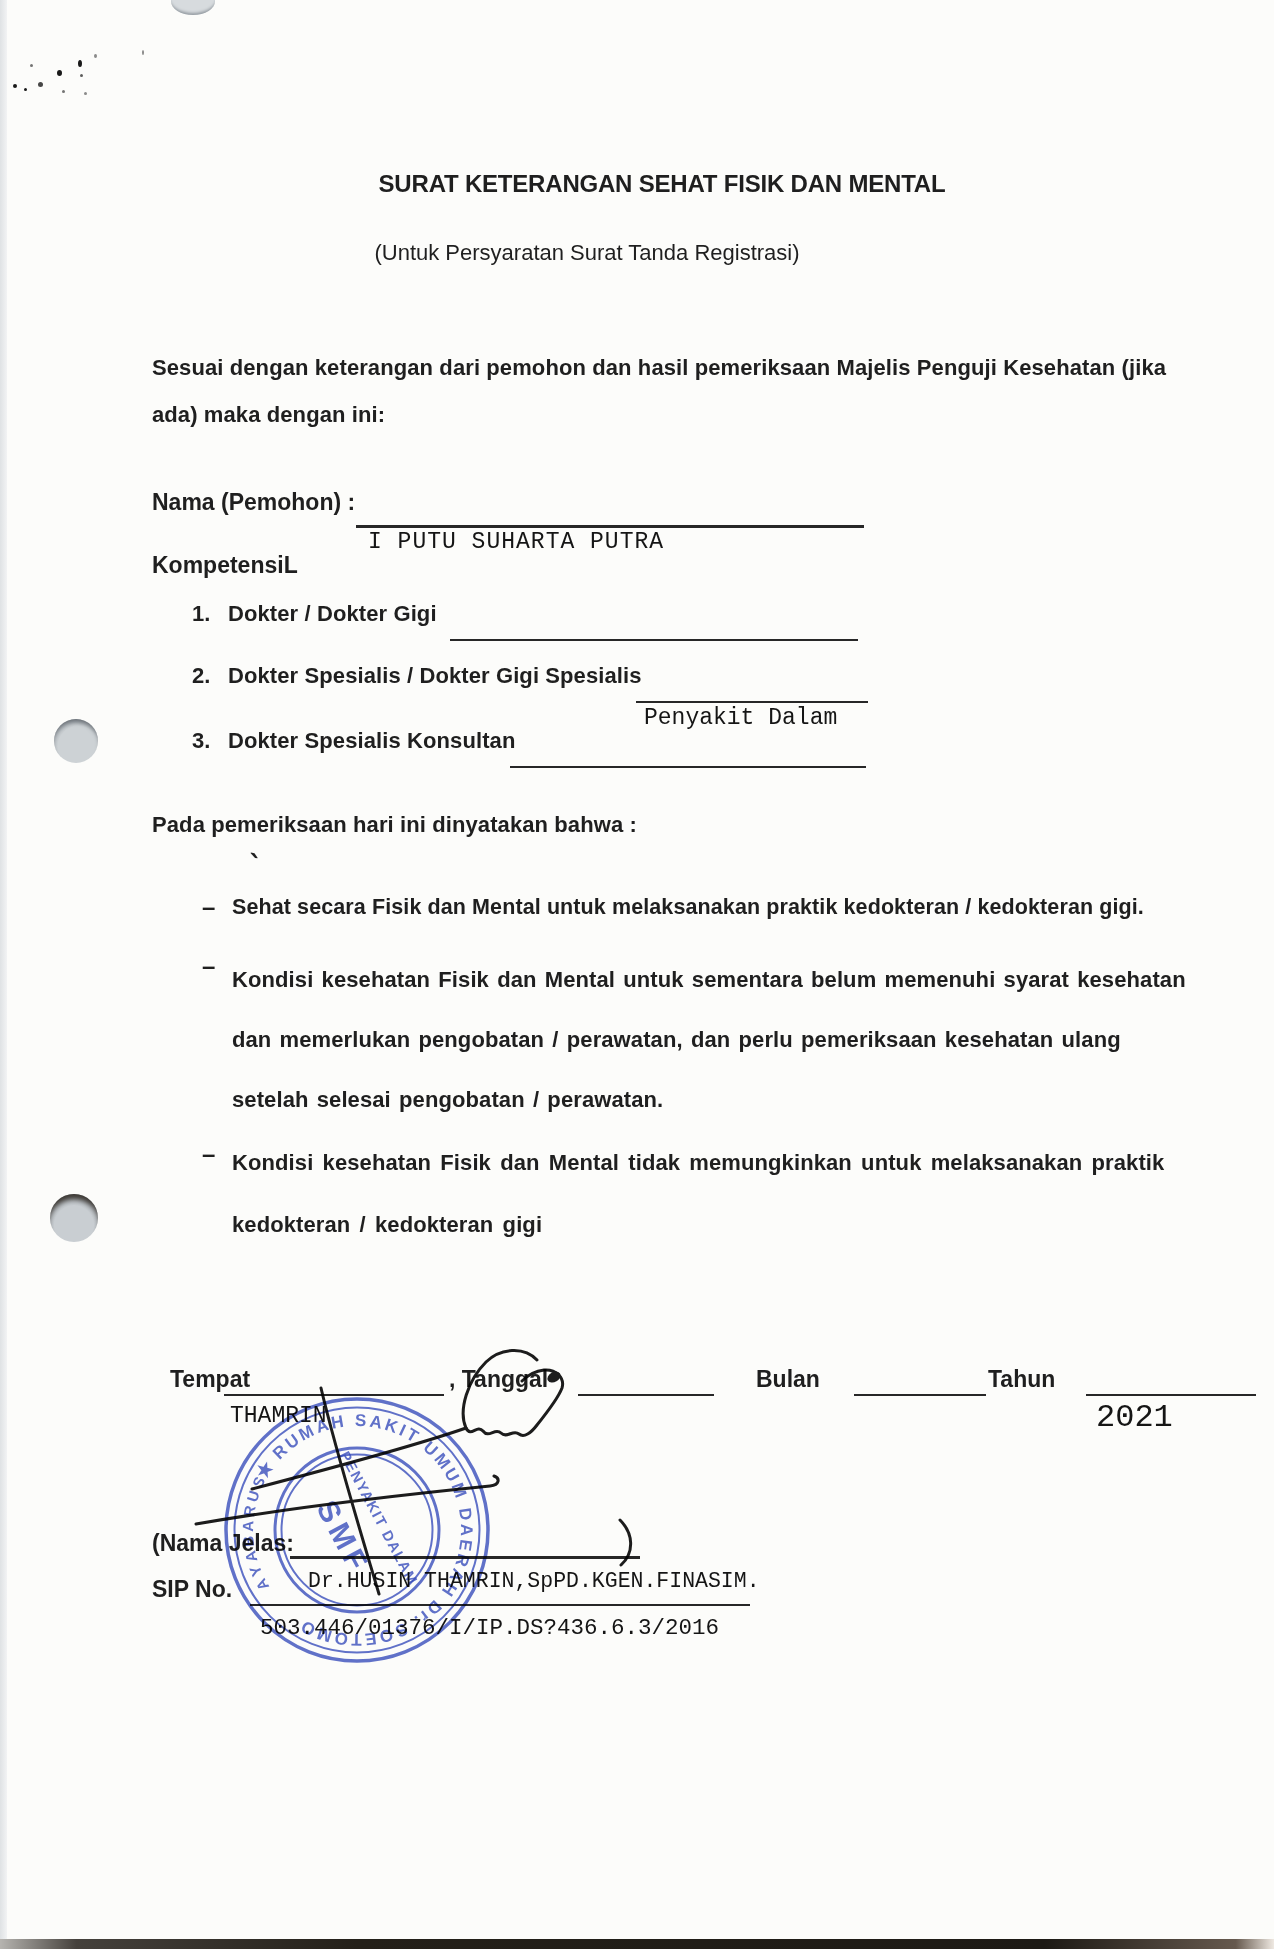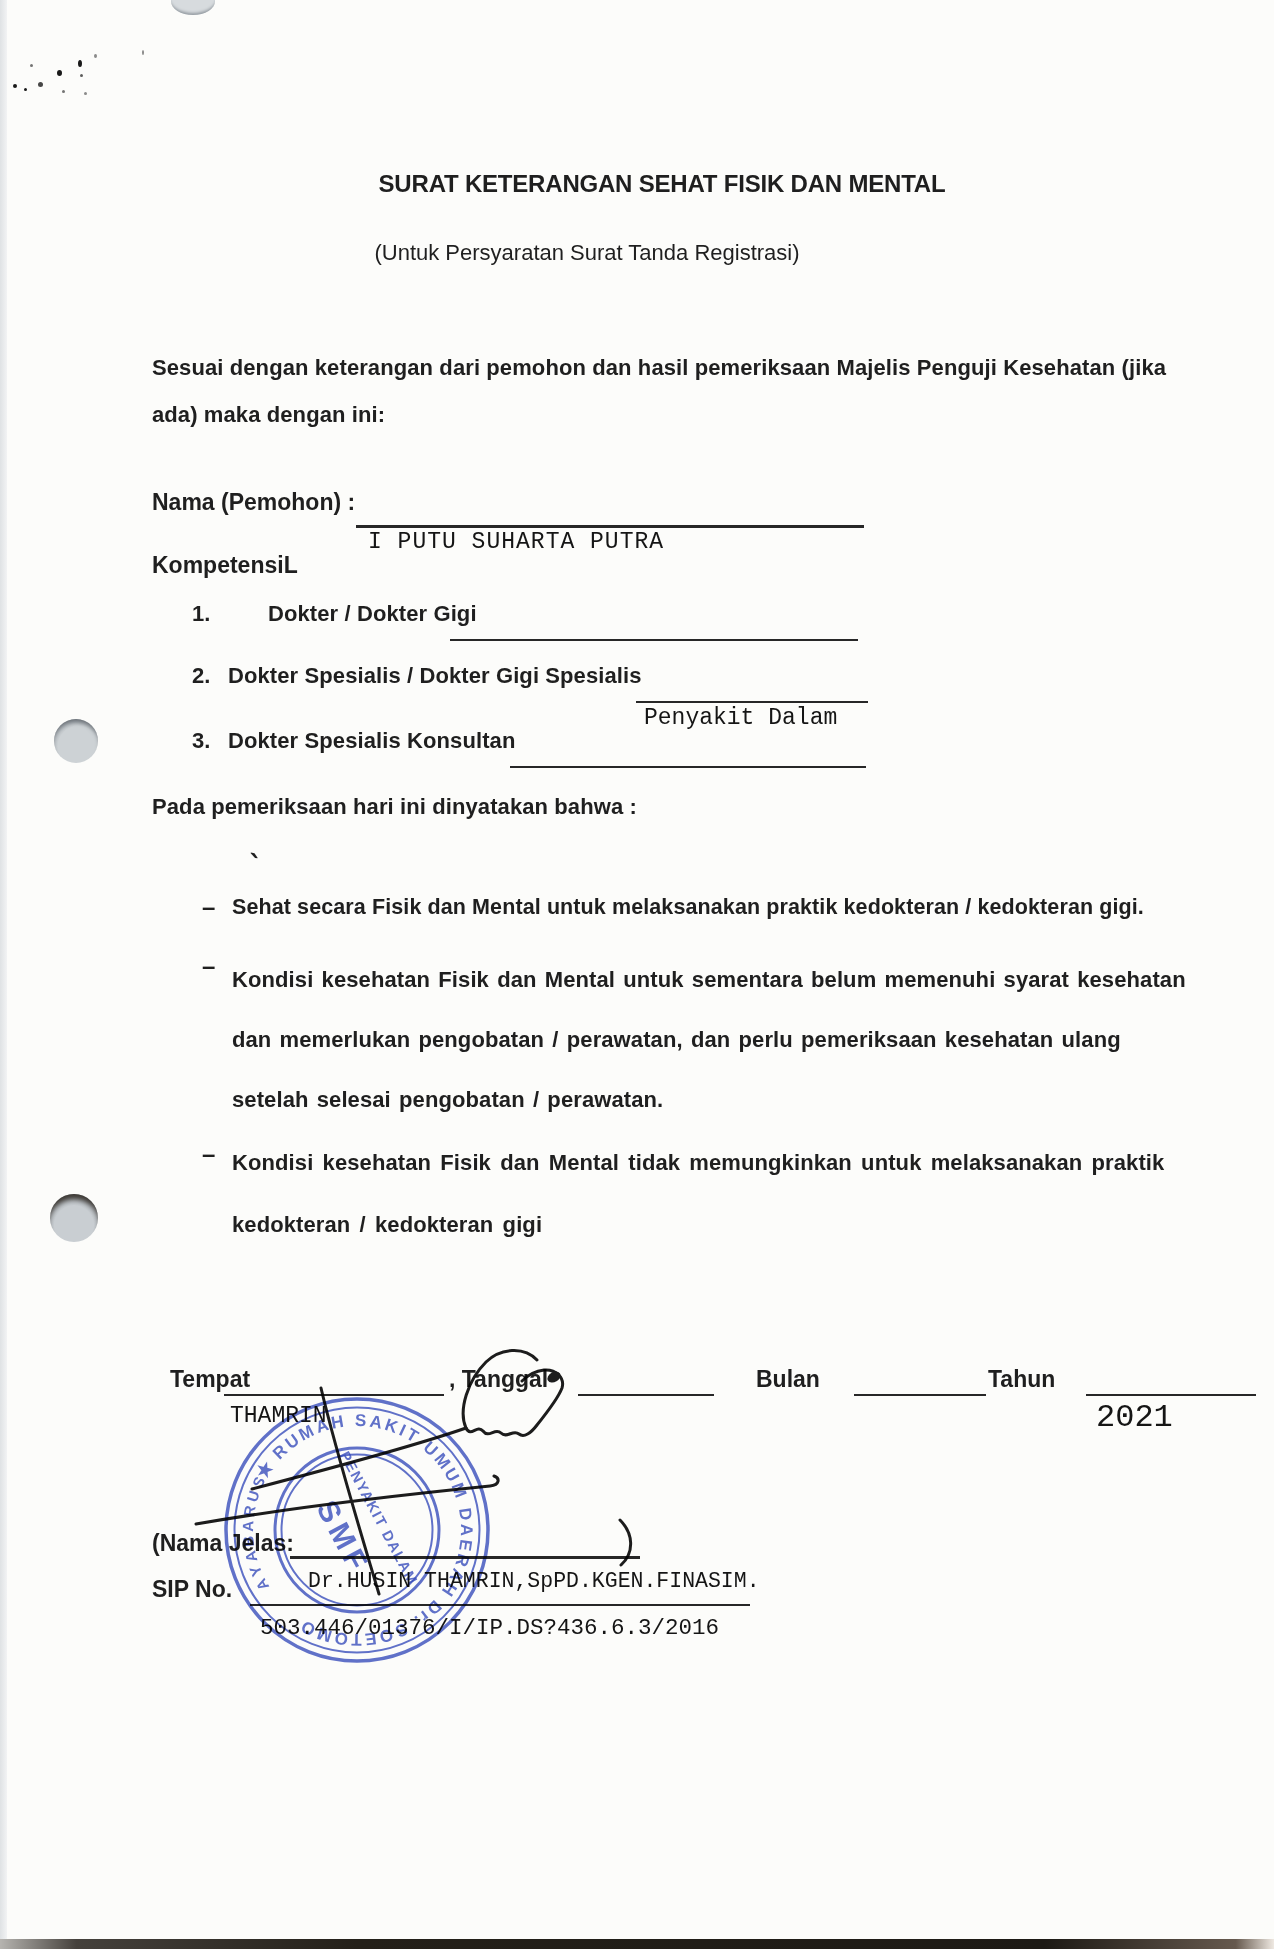--- a/index.html
+++ b/index.html
@@ -74,33 +74,33 @@
   <div class="abs body-text pre intro">Sesuai dengan keterangan dari pemohon dan hasil pemeriksaan Majelis Penguji Kesehatan (jika
 ada) maka dengan ini:</div>
 
   <div class="abs label" style="left:152px;top:489px;">Nama (Pemohon) :</div>
   <div class="abs mono" style="left:368px;top:484px;font-size:23px;letter-spacing:1px;">I PUTU SUHARTA PUTRA</div>
   <div class="rule rule-thick" style="left:356px;top:525px;width:508px;"></div>
 
   <div class="abs label" style="left:152px;top:552px;">KompetensiL</div>
 
   <div class="abs num" style="left:192px;top:601px;">1.</div>
-  <div class="abs body-text" style="left:228px;top:601px;margin-left:40px;">Dokter / Dokter Gigi</div>
+  <div class="abs body-text" style="left:228px;top:601px;">Dokter / Dokter Gigi</div>
   <div class="rule" style="left:450px;top:639px;width:408px;"></div>
 
   <div class="abs num" style="left:192px;top:663px;">2.</div>
   <div class="abs body-text" style="left:228px;top:663px;">Dokter Spesialis / Dokter Gigi Spesialis</div>
   <div class="abs mono" style="left:644px;top:660px;font-size:23px;">Penyakit Dalam</div>
   <div class="rule" style="left:636px;top:701px;width:232px;"></div>
 
   <div class="abs num" style="left:192px;top:728px;">3.</div>
   <div class="abs body-text" style="left:228px;top:728px;">Dokter Spesialis Konsultan</div>
   <div class="rule" style="left:510px;top:766px;width:356px;"></div>
 
-  <div class="abs body-text" style="left:152px;top:794px;">Pada pemeriksaan hari ini dinyatakan bahwa :</div>
+  <div class="abs body-text" style="left:152px;top:812px;">Pada pemeriksaan hari ini dinyatakan bahwa :</div>
   <div class="abs stray" style="left:248px;top:848px;">`</div>
 
   <div class="abs dash-glyph" style="left:202px;top:893px;">–</div>
   <div class="abs body-text pre" style="left:232px;top:895px;width:940px;font-size:21.5px;">Sehat secara Fisik dan Mental untuk melaksanakan praktik kedokteran / kedokteran gigi.</div>
 
   <div class="abs dash-glyph" style="left:202px;top:952px;">–</div>
   <div class="abs body-text pre exam-block" style="left:232px;top:950px;width:960px;word-spacing:2px;">Kondisi kesehatan Fisik dan Mental untuk sementara belum memenuhi syarat kesehatan
 dan memerlukan pengobatan / perawatan, dan perlu pemeriksaan kesehatan ulang
 setelah selesai pengobatan / perawatan.</div>
 

